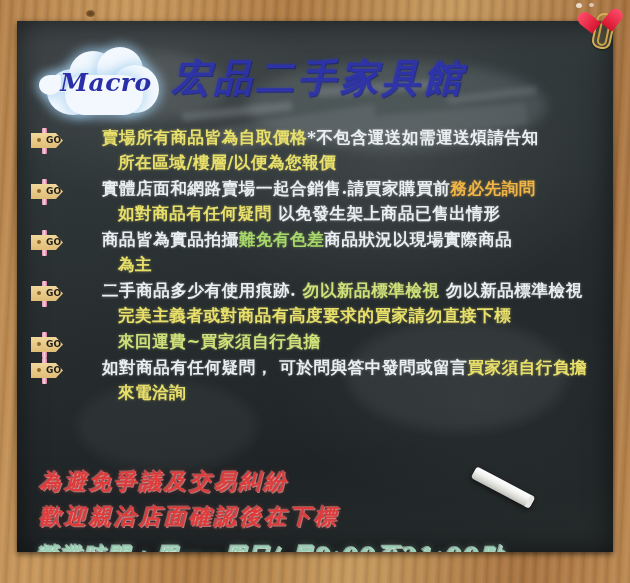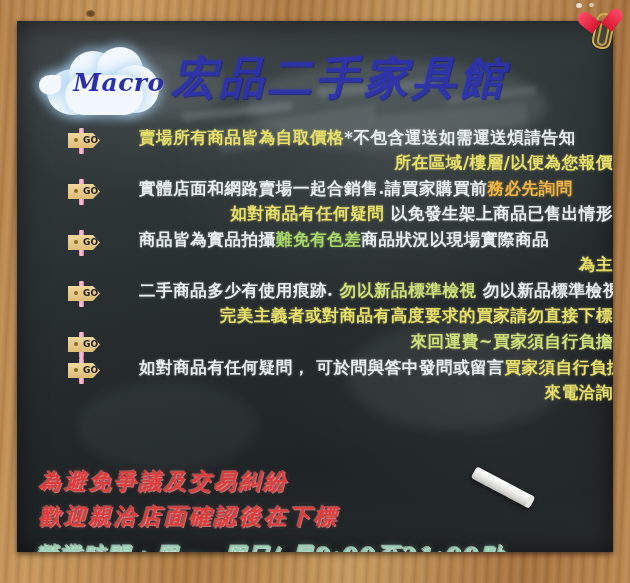--- a/index.html
+++ b/index.html
@@ -34,56 +34,56 @@
   
   .smear{position:absolute;border-radius:50%;filter:blur(6px);pointer-events:none;}
   .streak{position:absolute;background:rgba(225,232,235,.16);filter:blur(2.5px);pointer-events:none;}
 
   
   #header{position:absolute;left:0;top:8px;width:596px;height:96px;}
   #cloud-logo{position:absolute;left:22px;top:16px;width:124px;height:74px;}
   .cloud-shape{position:absolute;background:#f2f8fd;border-radius:50%;
       box-shadow:0 0 10px 4px rgba(160,205,240,.55);}
   #logo-text{
-    position:absolute;left:18px;top:0;width:124px;height:74px;
+    position:absolute;left:5px;top:0;width:124px;height:74px;
     display:flex;align-items:center;justify-content:center;
     font-family:"DejaVu Serif","Liberation Serif",serif;
     font-style:italic;font-weight:700;font-size:25px;color:#2a2fa8;
     letter-spacing:.5px;z-index:4;text-shadow:0 1px 0 rgba(255,255,255,.6);
   }
   #shop-title{
     position:absolute;left:155px;top:14px;width:430px;height:70px;
     font-family:"DejaVu Serif","Liberation Serif",serif;
-    font-size:44px;line-height:70px;color:#2d33ad;font-weight:700;font-style:italic;
+    font-size:38px;line-height:70px;color:#2d33ad;font-weight:700;font-style:italic;
     letter-spacing:4px;white-space:nowrap;
     text-shadow:0 0 3px rgba(40,50,190,.7), 1px 1px 0 rgba(10,15,90,.55);
     opacity:.95;
   }
 
   
   #notes{position:absolute;left:0;top:104px;width:596px;}
-  .note{position:relative;padding-left:85px;margin-bottom:1px;margin-left:37px;}
+  .note{position:relative;padding-left:85px;margin-bottom:1px;}
   .go-icon{position:absolute;left:12px;top:3px;width:38px;height:26px;}
   .go-post{position:absolute;left:13px;top:0;width:5px;height:26px;
       background:linear-gradient(90deg,#e39ab4,#f6cbd9,#d4779a);border-radius:1px;}
   .go-sign{position:absolute;left:2px;top:5px;width:32px;height:15px;
       background:linear-gradient(180deg,#f0d79c,#e0bd77);
       clip-path:polygon(0 0,78% 0,100% 50%,78% 100%,0 100%);
       box-shadow:0 1px 1px rgba(0,0,0,.45);}
   .go-dot{position:absolute;left:8px;top:10px;width:4px;height:4px;border-radius:50%;
       background:#8c6a2e;}
   .go-label{position:absolute;left:17px;top:6px;font-size:9px;font-weight:700;
       color:#1d1b16;font-family:"DejaVu Sans",sans-serif;line-height:13px;}
 
   .line{
     font-family:"DejaVu Serif","Liberation Serif",serif;
     font-size:16.5px;line-height:25px;font-weight:700;
     letter-spacing:.6px;white-space:nowrap;
   }
-  .line.ind{padding-left:16px;text-align:right;}
+  .line.ind{padding-left:16px;}
   .c-yellow{color:#e8e06a;text-shadow:0 0 3px rgba(232,224,106,.45);}
   .c-white {color:#e9eef0;text-shadow:0 0 3px rgba(233,238,240,.4);}
   .c-orange{color:#f0b545;text-shadow:0 0 3px rgba(240,181,69,.5);}
   .c-green {color:#a9d86a;text-shadow:0 0 3px rgba(169,216,106,.45);}
   .c-ltgrn {color:#cfe07a;text-shadow:0 0 3px rgba(207,224,122,.45);}
 
   
   #warn{position:absolute;left:22px;top:443px;width:560px;}
   .warn-line{
     font-family:Liberation Serif, serif;

